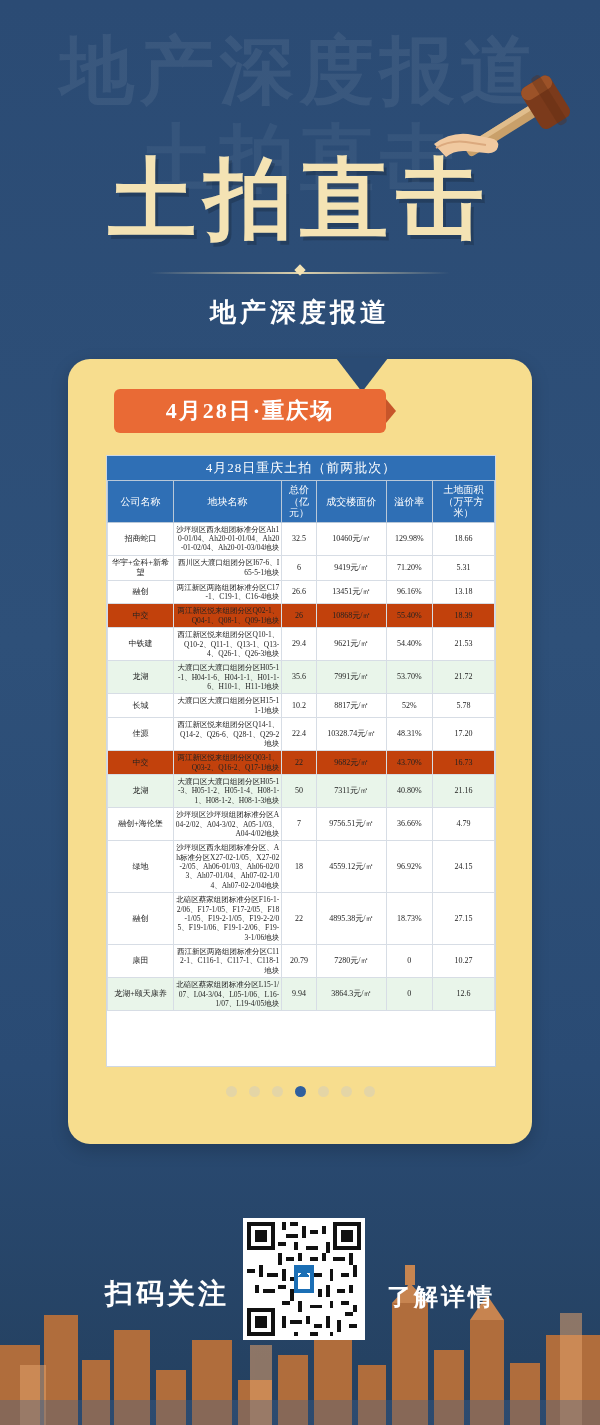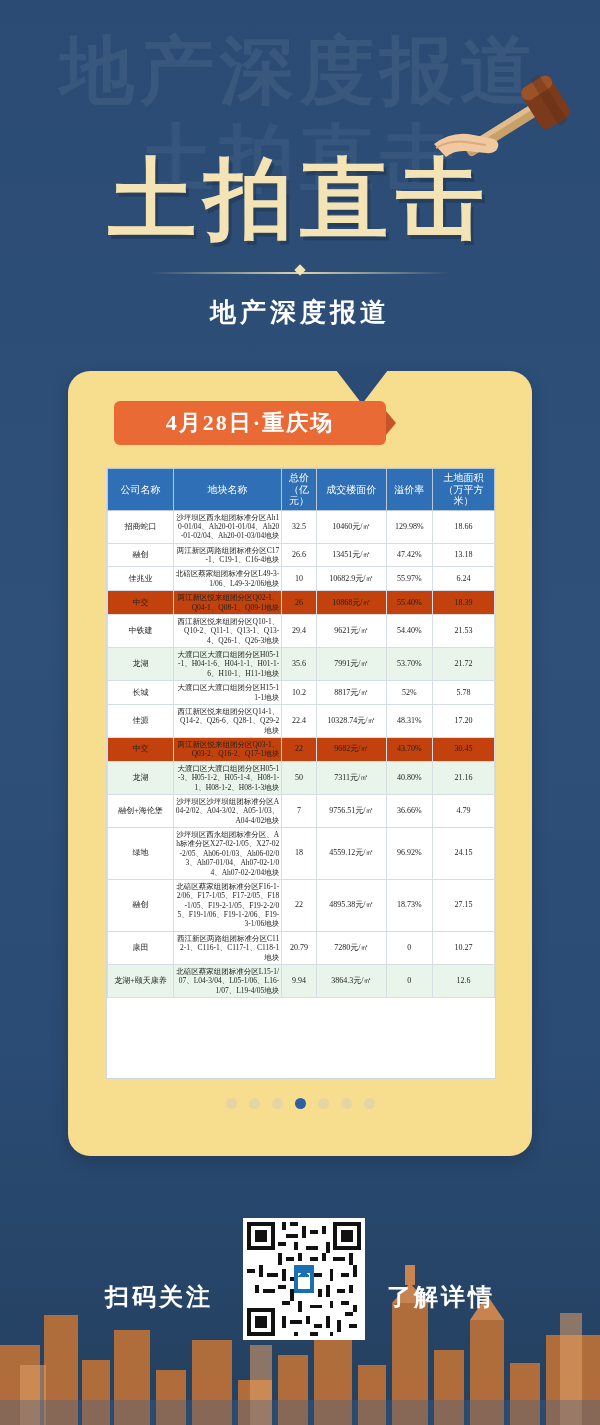--- a/index.html
+++ b/index.html
@@ -46,21 +46,21 @@
     position:absolute;top:295px;left:0;width:600px;text-align:center;
     font-family:"Liberation Serif","DejaVu Serif",serif;
     font-size:26px;letter-spacing:4px;color:#ffffff;font-weight:bold;
   }
 
   
   .gavel{position:absolute;top:70px;left:430px;width:170px;height:110px;}
 
   
   .card{
-    position:absolute;left:68px;top:371px;width:464px;height:785px;
+    position:absolute;left:68px;top:359px;width:464px;height:785px;
     background:#f7dd8e;border-radius:22px;
     box-shadow:0 6px 18px rgba(0,0,0,0.18);
   }
   .notch-tri{
     position:absolute;left:268px;top:-1px;width:0;height:0;
     border-left:26px solid transparent;border-right:26px solid transparent;
     border-top:34px solid #2a4b74;
   }
   .date-pill{
     position:absolute;left:46px;top:30px;width:272px;height:44px;
@@ -110,21 +110,21 @@
 
   
   .skyline{position:absolute;left:0;bottom:0;width:600px;height:230px;}
 
   
   .qr{
     position:absolute;left:243px;bottom:85px;width:114px;height:114px;background:#fff;padding:4px;
   }
   .qr-inner{width:100%;height:100%;}
   .cta-left{
-    position:absolute;left:105px;bottom:112px;color:#fff;font-size:24px;font-weight:bold;letter-spacing:3px;
+    position:absolute;left:105px;bottom:112px;color:#fff;font-size:28px;font-weight:bold;letter-spacing:3px;
     font-family:"Liberation Serif","DejaVu Serif",serif;
   }
   .cta-right{
     position:absolute;right:105px;bottom:112px;color:#fff;font-size:24px;font-weight:bold;letter-spacing:3px;
     font-family:"Liberation Serif","DejaVu Serif",serif;
     margin-top:32px;
   }
 </style>
 </head>
 <body>
@@ -149,20 +149,21 @@
   <div class="main-title">土拍直击</div>
   <div class="title-rule"></div>
   <div class="title-diamond"></div>
   <div class="sub-title">地产深度报道</div>
 
   <div class="card">
     <div class="notch-tri"></div>
     <div class="date-pill">4月28日·重庆场</div>
 
     <div class="table-panel">
+      <div class="tbl-title">4月28日重庆土拍（前两批次）</div>
       <table>
         <colgroup>
           <col style="width:17%">
             <col style="width:28%">
             <col style="width:9%">
           <col style="width:18%">
             <col style="width:12%">
             <col style="width:16%">
         </colgroup>
         <thead>
@@ -178,34 +179,34 @@
         <tbody id="tbody">
             <tr class="r-white">
               <td>招商蛇口</td>
               <td class="plot">沙坪坝区西永组团标准分区Ah10-01/04、Ah20-01-01/04、Ah20-01-02/04、Ah20-01-03/04地块</td>
               <td>32.5</td>
               <td>10460元/㎡</td>
               <td>129.98%</td>
               <td>18.66</td>
             </tr>
             <tr class="r-white">
+              <td>华宇+金科+新希望</td>
+              <td class="plot">西川区大渡口组团分区I67-6、I65-5-1地块</td>
+              <td>6</td>
+              <td>9419元/㎡</td>
+              <td>71.20%</td>
+              <td>5.31</td>
+            </tr>
+            <tr class="r-white">
               <td>融创</td>
               <td class="plot">两江新区两路组团标准分区C17-1、C19-1、C16-4地块</td>
               <td>26.6</td>
               <td>13451元/㎡</td>
-              <td>47.42%</td>
+              <td>96.16%</td>
               <td>13.18</td>
-            </tr>
-            <tr class="r-white">
-              <td>佳兆业</td>
-              <td class="plot">北碚区蔡家组团标准分区L49-3-1/06、L49-3-2/06地块</td>
-              <td>10</td>
-              <td>10682.9元/㎡</td>
-              <td>55.97%</td>
-              <td>6.24</td>
             </tr>
             <tr class="r-yellow">
               <td>中交</td>
               <td class="plot">两江新区悦来组团分区Q02-1、Q04-1、Q08-1、Q09-1地块</td>
               <td>26</td>
               <td>10868元/㎡</td>
               <td>55.40%</td>
               <td>18.39</td>
             </tr>
             <tr class="r-white">
@@ -239,21 +240,21 @@
               <td>10328.74元/㎡</td>
               <td>48.31%</td>
               <td>17.20</td>
             </tr>
             <tr class="r-yellow">
               <td>中交</td>
               <td class="plot">两江新区悦来组团分区Q03-1、Q03-2、Q16-2、Q17-1地块</td>
               <td>22</td>
               <td>9682元/㎡</td>
               <td>43.70%</td>
-              <td>30.45</td>
+              <td>16.73</td>
             </tr>
             <tr class="r-green">
               <td>龙湖</td>
               <td class="plot">大渡口区大渡口组团分区H05-1-3、H05-1-2、H05-1-4、H08-1-1、H08-1-2、H08-1-3地块</td>
               <td>50</td>
               <td>7311元/㎡</td>
               <td>40.80%</td>
               <td>21.16</td>
             </tr>
             <tr class="r-white">

